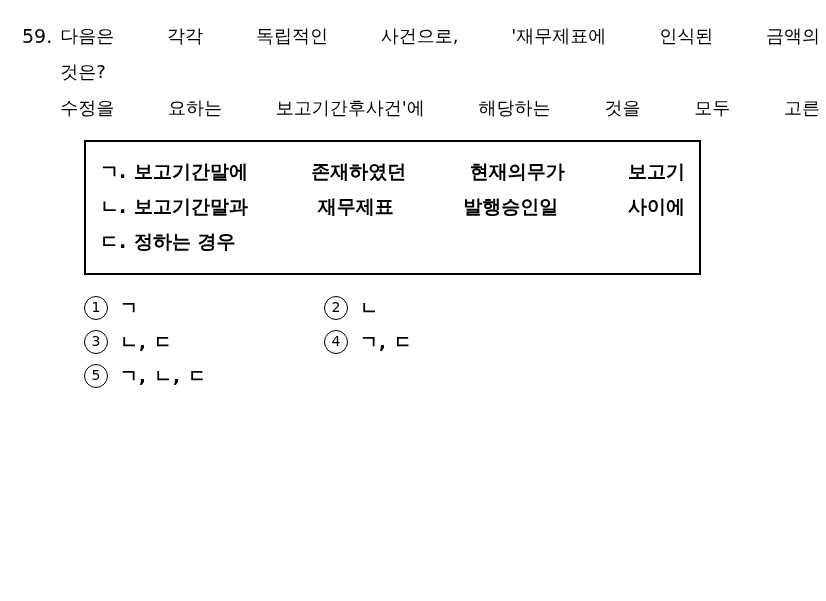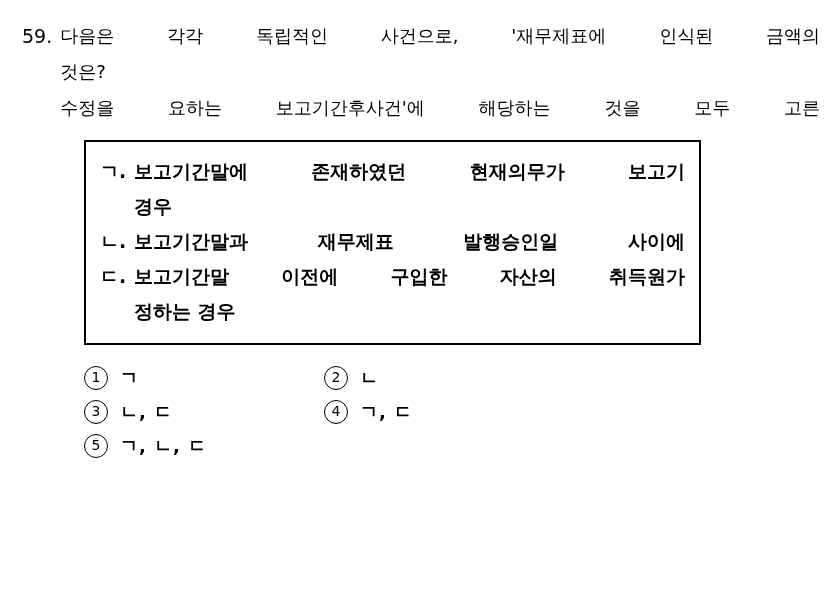--- a/index.html
+++ b/index.html
@@ -129,35 +129,33 @@
       <span class="stem-line justify">수정을 요하는 보고기간후사건'에 해당하는 것을 모두 고른</span>
     </div>
   </div>
 
   <div class="box">
 
     <div class="box-item">
       <div class="box-marker">ㄱ.</div>
       <div class="box-text">
         <span class="ln j">보고기간말에 존재하였던 현재의무가 보고기</span>
-        <span class="ln">경우</span>
       </div>
     </div>
 
     <div class="box-item">
       <div class="box-marker">ㄴ.</div>
       <div class="box-text">
         <span class="ln j">보고기간말과 재무제표 발행승인일 사이에</span>
       </div>
     </div>
 
     <div class="box-item">
       <div class="box-marker">ㄷ.</div>
       <div class="box-text">
-        <span class="ln j">보고기간말 이전에 구입한 자산의 취득원가</span>
         <span class="ln">정하는 경우</span>
       </div>
     </div>
 
   </div>
 
   <div class="options">
 
     <div class="opt-row">
       <div class="opt opt-a">

